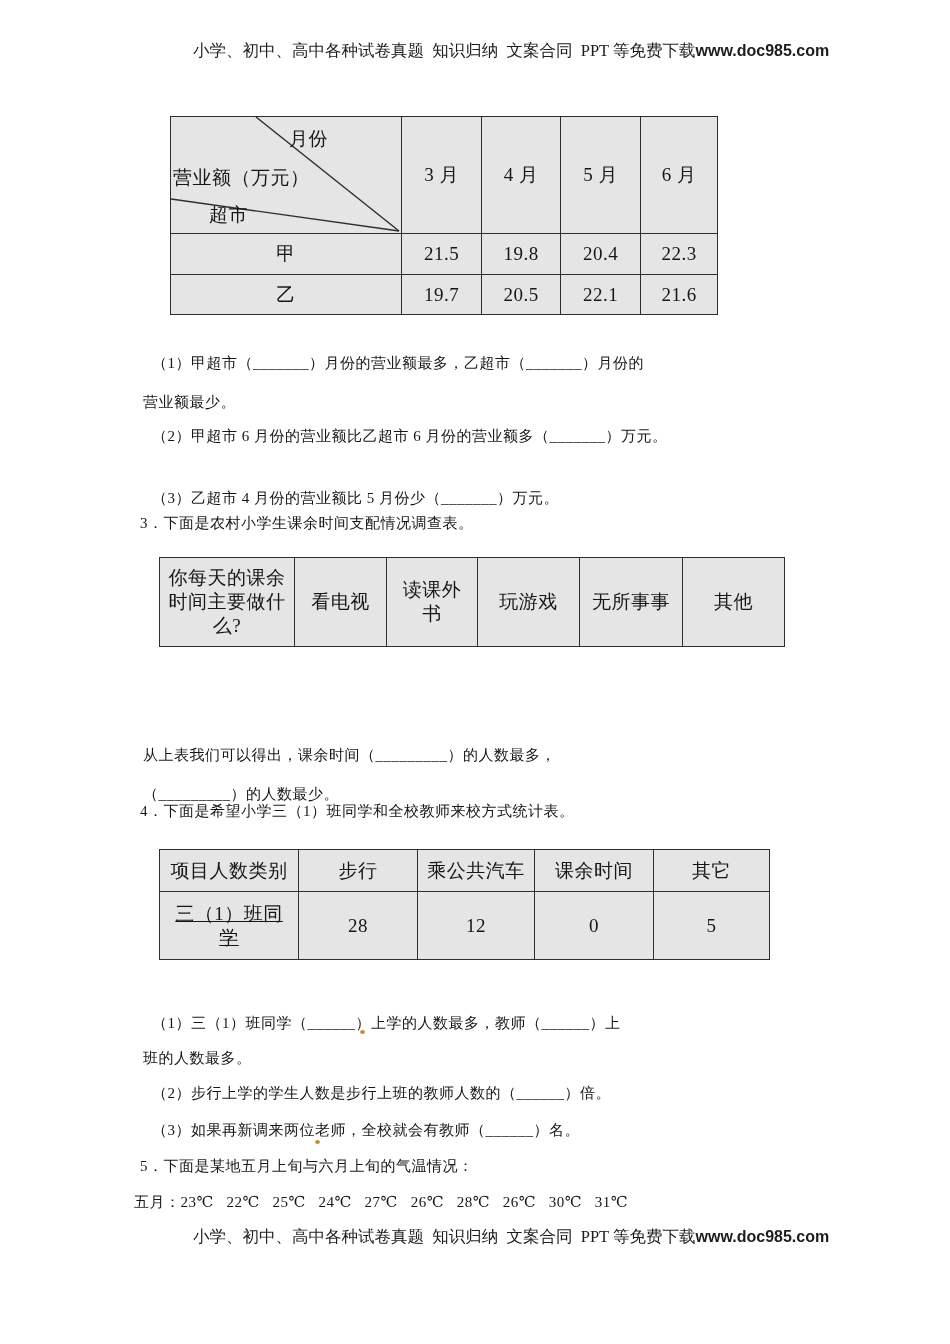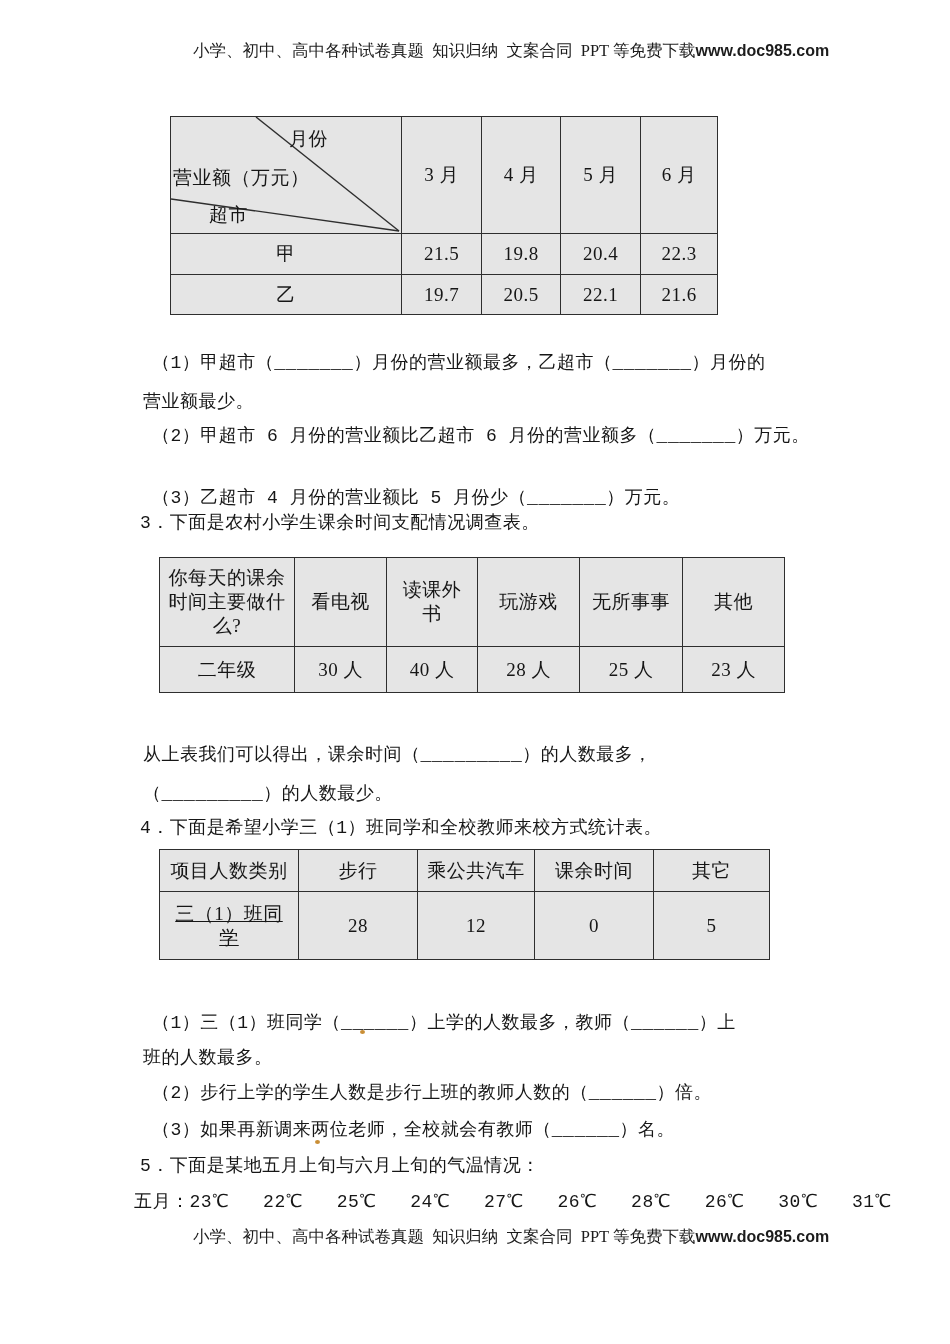--- a/index.html
+++ b/index.html
@@ -6,25 +6,24 @@
   body{
     width:950px;height:1344px;
     background:#ffffff;
     position:relative;
     font-family:"Liberation Serif","DejaVu Serif",serif;
     color:#161616;
     overflow:hidden;
   }
   .abs{position:absolute;}
   .txt{
-    font-size:18px;
+    font-size:15px;
     line-height:22px;
     white-space:pre;
     letter-spacing:0.5px;
-    font-family:Liberation Mono, monospace;
   }
   .meta{
     font-size:16.5px;
     line-height:19px;
     white-space:pre;
     color:#1c1c1c;
   }
   .meta-row{display:flex;justify-content:flex-start;align-items:baseline;margin-left:30px;}
   .site{
     font-family:"Liberation Sans","DejaVu Sans",sans-serif;
@@ -120,35 +119,27 @@
     </colgroup>
   <tbody>
       <tr style="height:89px;">
     <td><span class="narrow-wrap" style="max-width:122px;">你每天的课余时间主要做什么?</span></td>
     <td>看电视</td>
     <td><span class="narrow-wrap w60">读课外书</span></td>
     <td>玩游戏</td>
     <td>无所事事</td>
     <td>其他</td>
   </tr>
-  <tr style="height:46px;">
-    <td>二年级</td>
-    <td>30 人</td>
-    <td>40 人</td>
-    <td>28 人</td>
-    <td>25 人</td>
-    <td>23 人</td>
-  </tr>
 </tbody>
   </table>
 
 <div class="abs txt" style="left:143px;top:744px;">从上表我们可以得出，课余时间（_________）的人数最多，</div>
 <div class="abs txt" style="left:143px;top:783px;">（_________）的人数最少。</div>
 
-<div class="abs txt" style="left:140px;top:817px;">4．下面是希望小学三（1）班同学和全校教师来校方式统计表。</div>
+<div class="abs txt" style="left:140px;top:800px;">4．下面是希望小学三（1）班同学和全校教师来校方式统计表。</div>
 
 <table class="abs" style="left:159px;top:849px;width:610px;">
   <colgroup>
       <col style="width:139px">
       <col style="width:119px">
       <col style="width:117px">
       <col style="width:119px">
       <col style="width:116px">
     </colgroup>
   <tbody>

